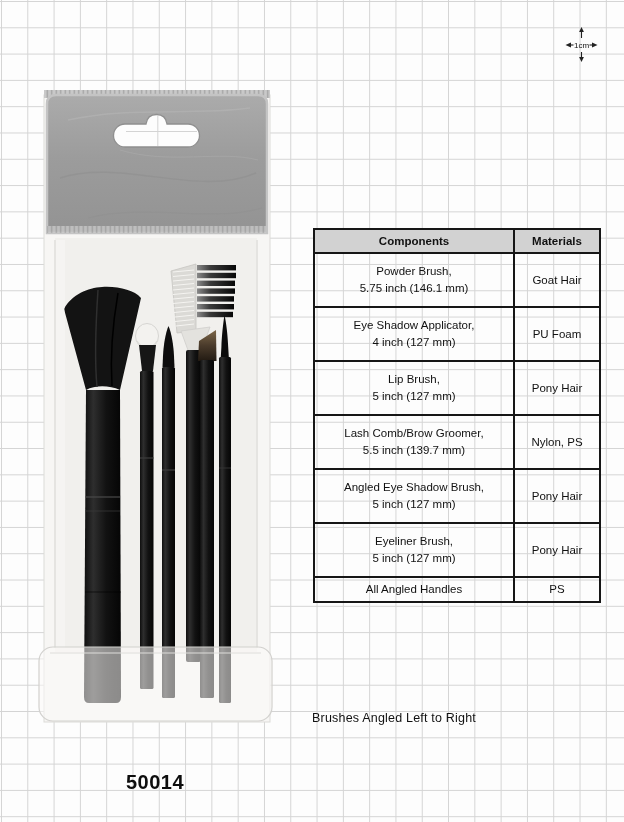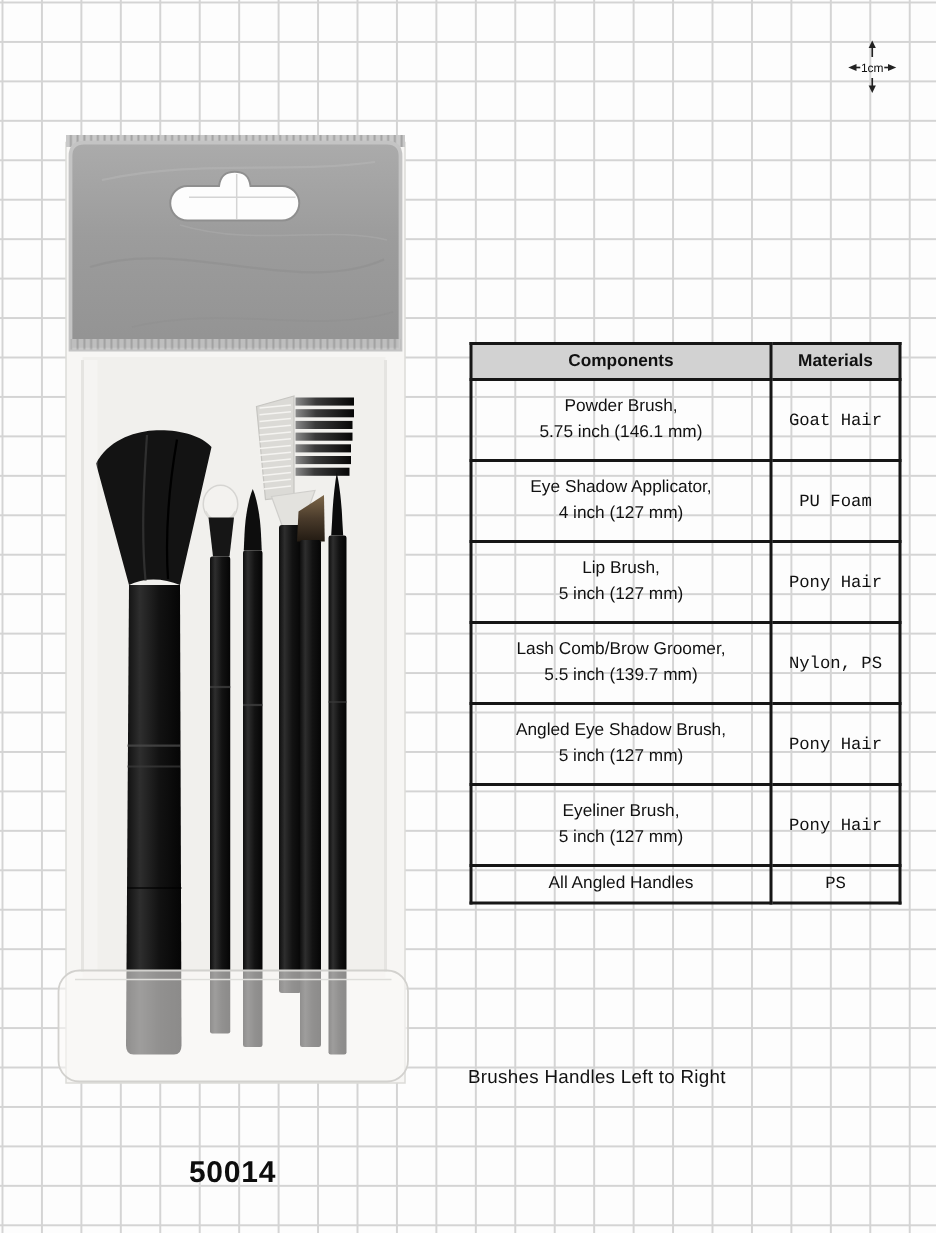--- a/index.html
+++ b/index.html
@@ -11,21 +11,21 @@
     background-size:26.3px 26.3px;background-position:1px 1px;padding-left:44px;}
   #pkg{position:absolute;left:0;top:0;}
   
   #spec{position:absolute;left:313px;top:228px;}
   table.spec{border-collapse:collapse;table-layout:fixed;background:transparent;}
   table.spec th,table.spec td{border:2px solid #161616;text-align:center;vertical-align:middle;
     padding:0 3px;color:#111;background:transparent;}
   table.spec th{background:#d2d2d2;font-size:11.5px;font-weight:bold;height:22px;}
   table.spec td{font-size:11.5px;line-height:17px;white-space:pre-line;}
   td.comp{width:192px;}
-  td.mat{width:78px;font-family:Liberation Mono, monospace;}
+  td.mat{width:78px;}
   tr.tall td{height:52px;}
   tr.single td{height:23px;}
   
   #note{position:absolute;left:312px;top:711px;font-size:12.5px;color:#111;letter-spacing:.2px;}
   #itemno{position:absolute;left:105px;top:771px;width:100px;text-align:center;
     font-size:20px;font-weight:bold;color:#0d0d0d;letter-spacing:.5px;}
   svg text{font-family:"Liberation Sans",sans-serif;}
 </style>
 </head>
 <body>
@@ -214,16 +214,16 @@
             <td class="mat">Pony Hair</td>
           </tr>
           <tr class="single">
             <td class="comp">All Angled Handles</td>
             <td class="mat">PS</td>
           </tr>
         </tbody>
   </table>
 </div>
 
-<div id="note">Brushes Handles Left to Right</div>
+<div id="note">Brushes Angled Left to Right</div>
 <div id="itemno">50014</div>
 
 </div>
 
 </body></html>

